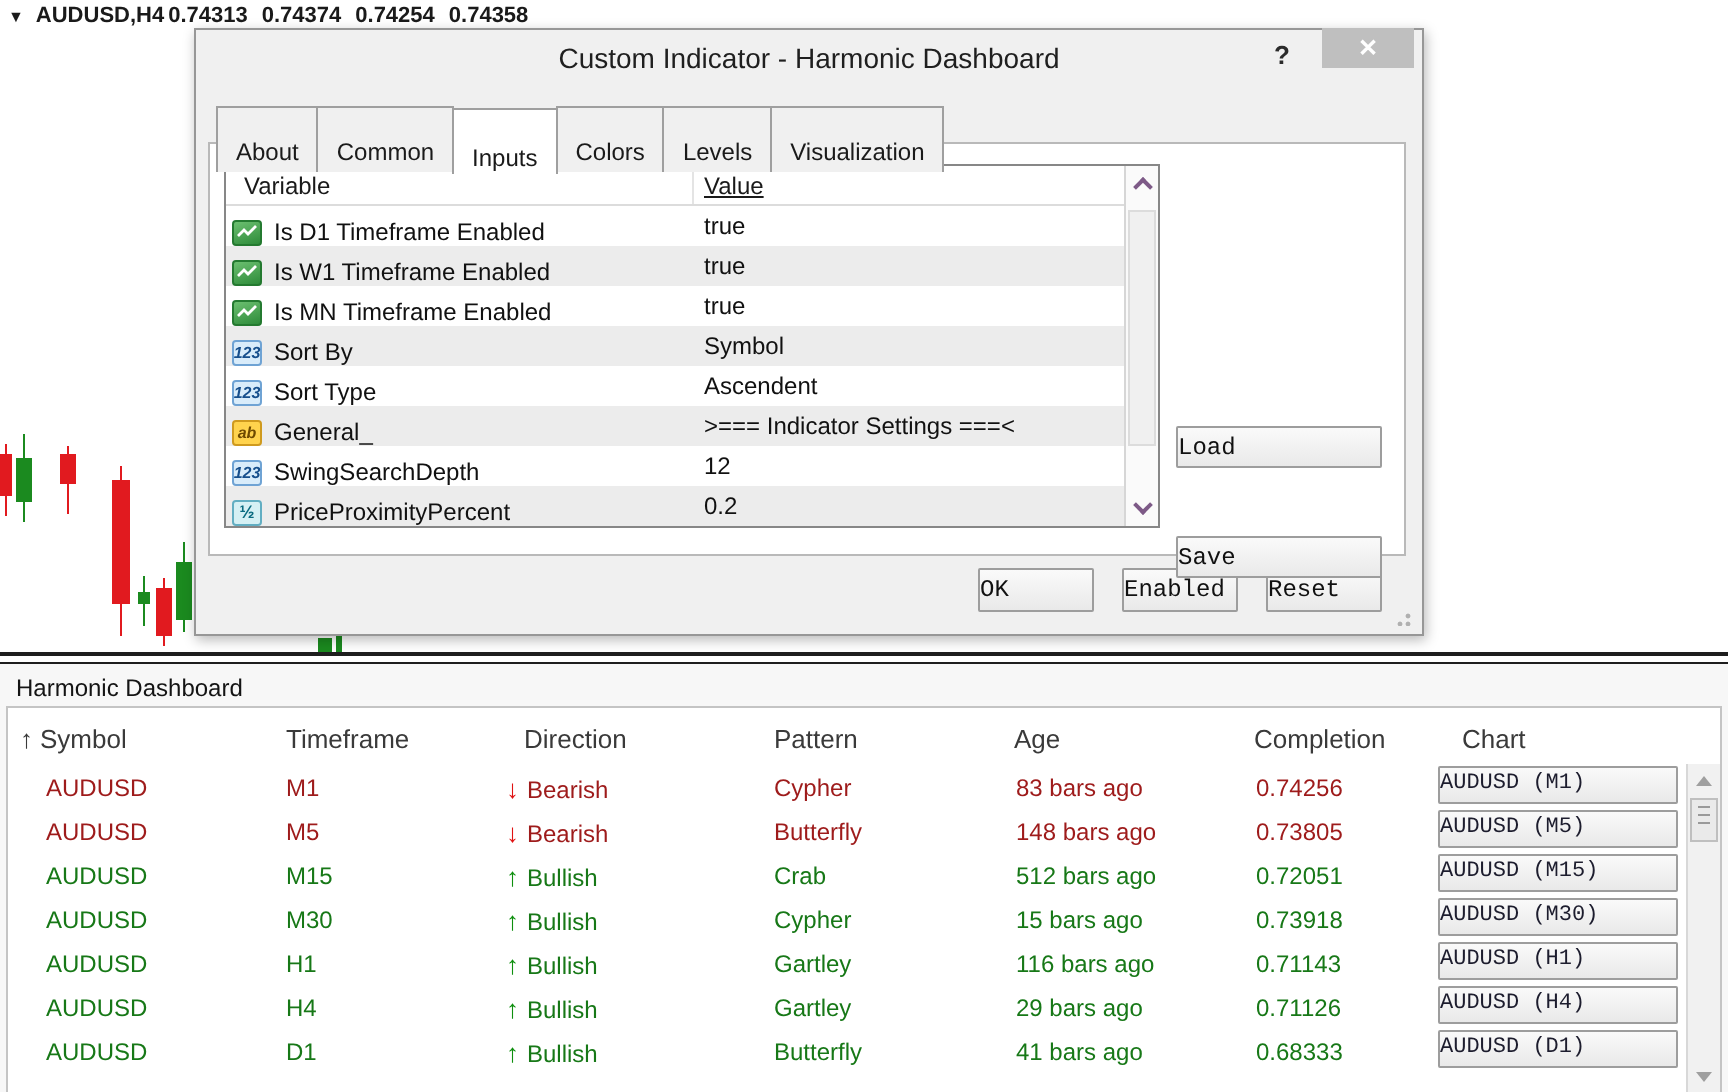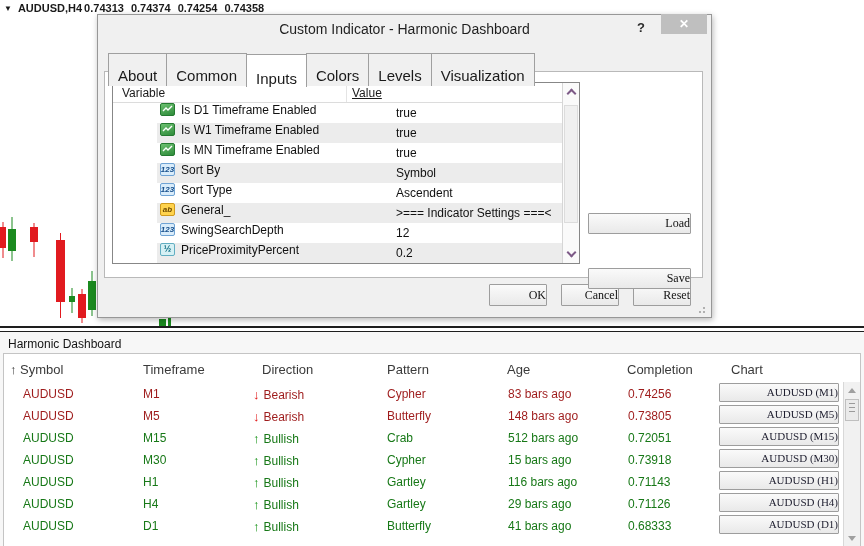--- a/index.html
+++ b/index.html
@@ -20,52 +20,52 @@
 
   
   .dialog { position:absolute; left:97px; top:14px; width:615px; height:304px; background:#f0f0f0; border:1px solid #979797; box-shadow:1px 2px 6px rgba(0,0,0,.28); }
   .titlebar { position:relative; height:26px; }
   .dlg-title { display:block; text-align:center; line-height:28px; font-size:14px; color:#1f1f1f; }
   .help-btn { position:absolute; right:62px; top:5px; width:16px; font-size:13px; font-weight:bold; color:#2b2b2b; text-align:center; cursor:default; }
   .close-btn { position:absolute; right:4px; top:-1px; width:46px; height:20px; background:#bfbfbf; color:#fff; font-size:12px; font-weight:bold; text-align:center; line-height:20px; }
 
   
   .tabs { position:absolute; left:10px; top:38px; display:flex; align-items:flex-end; z-index:2; }
-  .tab { padding:16px 9px; font-size:15px; color:#1a1a1a; background:#f0f0f0; border:1px solid #9f9f9f; border-bottom:none; margin-right:-1px; height:18px; line-height:12px; }
+  .tab { padding:16px 9px; font-size:12px; color:#1a1a1a; background:#f0f0f0; border:1px solid #9f9f9f; border-bottom:none; margin-right:-1px; height:18px; line-height:12px; }
   .tab.active { background:#fff; height:22px; line-height:16px; z-index:3; margin-bottom:-1px; }
 
   
   .tabpage { position:absolute; left:6px; top:56px; width:599px; height:207px; background:#fff; border:1px solid #b9b9b9; z-index:1; }
 
   
   .itable { position:absolute; left:7px; top:10px; width:468px; height:182px; border:1px solid #878787; background:#fff; }
   .ithead { position:relative; height:20px; border-bottom:1px solid #dcdcdc; font-size:12px; color:#1a1a1a; }
   .ithead .h-var { position:absolute; left:9px; top:3px; }
   .ithead .h-val { position:absolute; left:239px; top:3px;text-decoration:underline; }
   .col-divider { position:absolute; left:233px; top:0; bottom:0; width:1px; background:#e4e4e4; }
   .irows { position:absolute; left:0; top:20px; right:17px; }
-  .irow { position:relative; height:20px; display:flex; align-items:flex-start; padding-left:3px; background:#fff;margin-left:44px; }
+  .irow { position:relative; height:20px; display:flex; align-items:flex-end; padding-left:3px; background:#fff; }
   .irow.alt { background:#ececec; }
   .ficon { width:15px; height:13px; margin-right:6px; border-radius:2px; flex:0 0 15px; display:flex; align-items:center; justify-content:center; font-size:8px; font-weight:bold; line-height:13px; }
   .ficon.chart { background:linear-gradient(160deg,#6cc070,#2e8b3a); border:1px solid #247a30; }
   .ficon.num { background:#d9ecfa; border:1px solid #6fa3d4; color:#174f8c; font-style:italic; }
   .ficon.txt { background:#ffd34d; border:1px solid #cf9a1e; color:#6e4a00; font-style:italic; }
   .ficon.frac { background:#d5f0f4; border:1px solid #62aec2; color:#0a6b80; font-size:9px; }
   .ivar { font-size:12px; color:#111; }
   .ival { position:absolute; left:239px; top:3px; font-size:12px; color:#111; }
 
   
   .iscroll { position:absolute; top:0; right:0; bottom:0; width:17px; background:#fafafa; border-left:1px solid #d6d6d6; }
   .chev { position:absolute; left:5px; width:7px; height:7px; border-left:2px solid #7d5a87; border-top:2px solid #7d5a87; }
   .chev.up { top:7px; transform:rotate(45deg); }
   .chev.down { bottom:7px; transform:rotate(225deg); }
   .ithumb { position:absolute; left:1px; top:22px; width:14px; height:118px; background:#f0f0f0; border:1px solid #dcdcdc; }
 
   
-  .wbtn { position:absolute; background:linear-gradient(#fafafa,#e9e9e9); border:1px solid #9d9d9d; border-radius:1px; font-family:Liberation Serif, serif; font-size:12px; color:#111; text-align:right; }
+  .wbtn { position:absolute; background:linear-gradient(#fafafa,#e9e9e9); border:1px solid #9d9d9d; border-radius:1px; font-family:Liberation Mono, monospace; font-size:12px; color:#111; text-align:left; }
   .btn-load { left:483px; top:141px; width:103px; height:21px; }
   .btn-save { left:483px; top:173px; width:103px; height:21px;margin-top:23px; }
   .btn-ok { left:391px; top:269px; width:58px; height:22px; }
   .btn-cancel { left:463px; top:269px; width:58px; height:22px; }
   .btn-reset { left:535px; top:269px; width:58px; height:22px; }
   .grip { position:absolute; right:4px; bottom:4px; width:9px; height:9px;
           background:radial-gradient(circle at 2px 8px,#b0b0b0 1px,transparent 1.4px),
                      radial-gradient(circle at 6px 8px,#b0b0b0 1px,transparent 1.4px),
                      radial-gradient(circle at 6px 4px,#b0b0b0 1px,transparent 1.4px),
                      radial-gradient(circle at 8px 8px,#b0b0b0 0,transparent 0); }
@@ -234,21 +234,21 @@
           <span class="chev up"></span>
           <div class="ithumb"></div>
           <span class="chev down"></span>
         </div>
       </div>
       <button class="wbtn btn-load">Load</button>
       <button class="wbtn btn-save">Save</button>
     </div>
 
     <button class="wbtn btn-ok">OK</button>
-    <button class="wbtn btn-cancel">Cancel</button>
+    <button class="wbtn btn-cancel">Enabled</button>
     <button class="wbtn btn-reset">Reset</button>
     <div class="grip"></div>
   </div>
 
   <div class="separator"></div>
 
   <div class="panel">
     <div class="panel-title">Harmonic Dashboard</div>
     <div class="ptable">
       <div class="phead">

